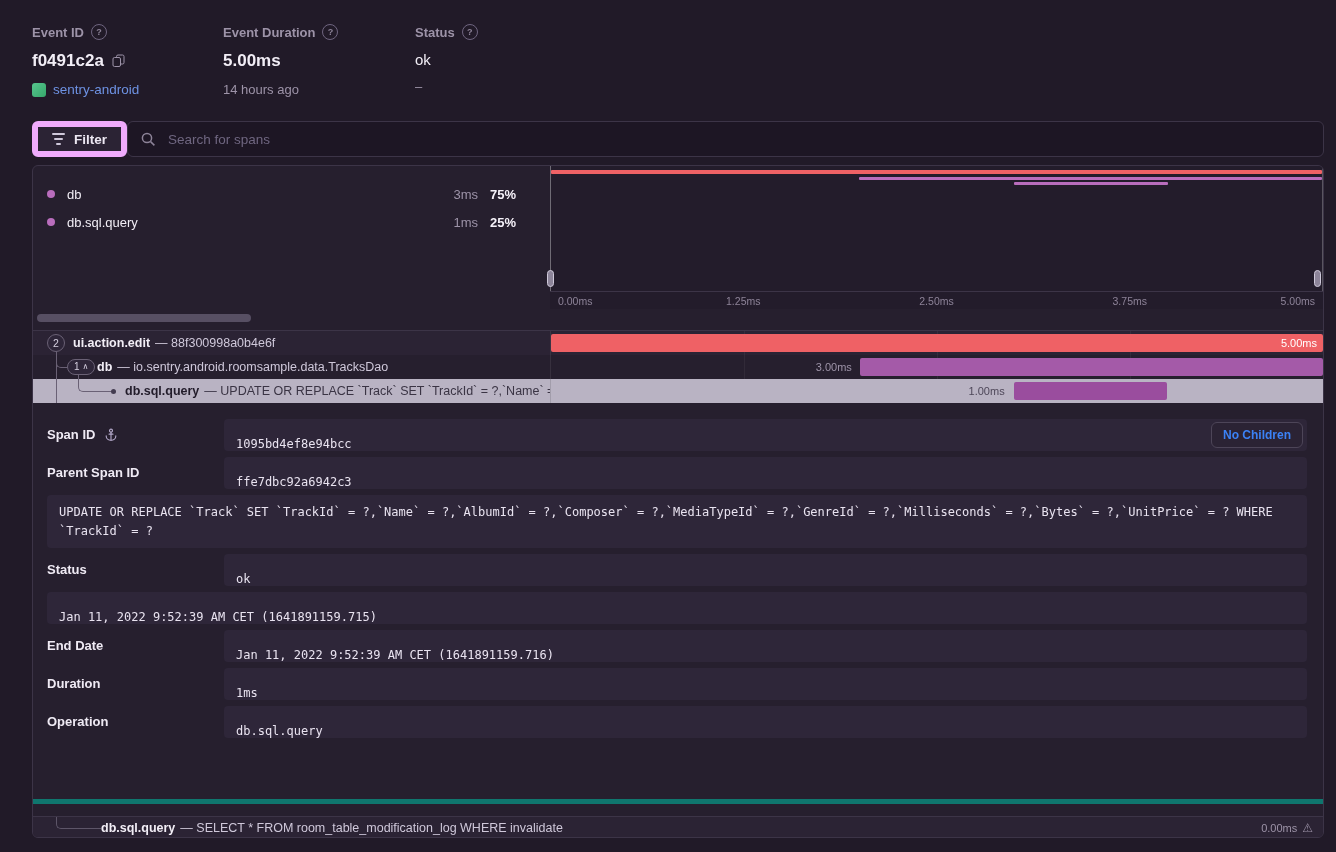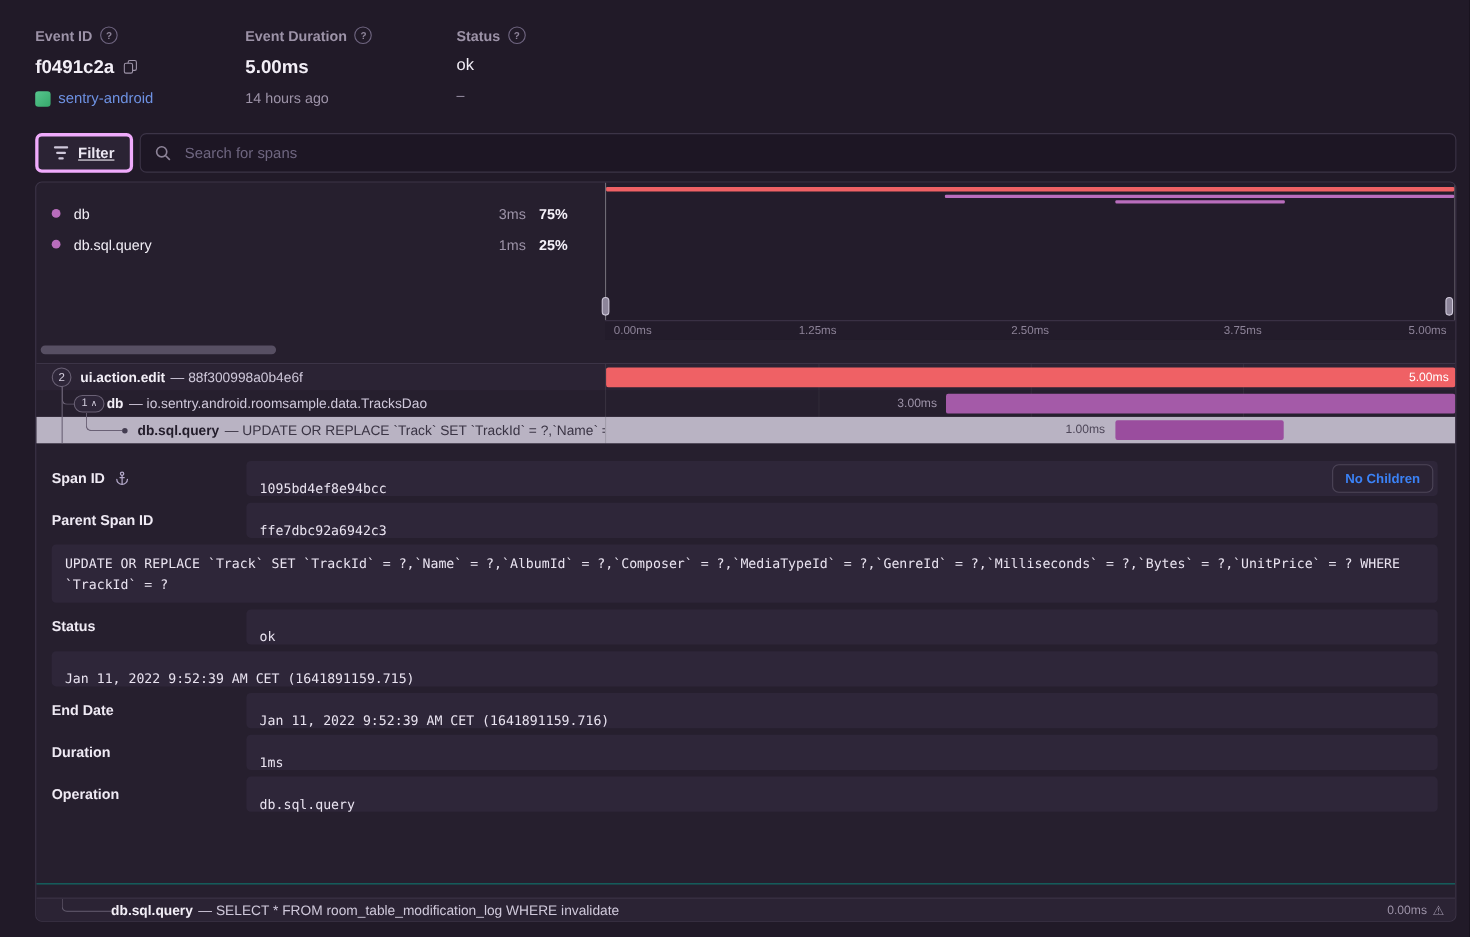--- a/index.html
+++ b/index.html
@@ -13,21 +13,21 @@
         align-items:center;justify-content:center;font-size:9px;font-weight:700;color:#8d8398;cursor:pointer;}
   .h-value{margin-top:11px;font-size:17px;font-weight:700;display:flex;align-items:center;gap:8px;}
   .h-value.plain{font-weight:400;font-size:15px;}
   .h-sub{margin-top:11px;font-size:13px;color:#9d93a8;display:flex;align-items:center;gap:7px;}
   .platform{width:14px;height:14px;border-radius:3px;background:linear-gradient(135deg,#57c68e,#36a express 86b);
             background:linear-gradient(135deg,#57c68e,#36a86b);}
   .proj-link{color:#6e92e3;font-weight:500;font-size:13.5px;text-decoration:none;cursor:pointer;}
   .icon-btn{display:inline-flex;cursor:pointer;}
   
   .filter-btn{position:absolute;left:32px;top:121px;height:36px;padding:0 14px;display:flex;align-items:center;gap:9px;
-              background:#2b2334;border:3px solid #f0abfc;border-radius:6px;cursor:pointer;box-sizing:border-box;text-decoration:underline;}
+              background:#2b2334;border:6px solid #f0abfc;border-radius:6px;cursor:pointer;box-sizing:border-box;}
   .filter-label{font-size:13.5px;font-weight:700;color:#ece7f2;}
   .filter-icon{display:flex;flex-direction:column;gap:3px;}
   .filter-icon i{display:block;height:2px;border-radius:1px;background:#cfc8da;}
   .filter-icon i:nth-child(1){width:13px;} .filter-icon i:nth-child(2){width:9px;margin-left:2px;} .filter-icon i:nth-child(3){width:5px;margin-left:4px;}
   .search-box{position:absolute;left:127px;right:12px;top:121px;height:36px;background:#1d1624;
               border:1px solid #3c3447;border-radius:6px;display:flex;align-items:center;box-sizing:border-box;padding:0 12px;gap:10px;}
   .search-input{flex:1;background:transparent;border:none;outline:none;color:#e9e3f0;font-size:13.5px;font-family:"Liberation Sans",sans-serif;}
   .search-input::placeholder{color:#6f6680;}
   
   .panel{position:absolute;left:32px;top:165px;width:1292px;height:673px;box-sizing:border-box;
@@ -72,21 +72,21 @@
   .elbow{position:absolute;border-left:1px solid #6a6175;border-bottom:1px solid #6a6175;border-bottom-left-radius:5px;z-index:1;}
   .elbow-a{left:23px;top:18px;width:11px;height:18px;}
   .elbow-b{left:45px;top:44px;width:32px;height:16px;}
   .rows-line{position:absolute;left:23px;top:20px;width:1px;height:52px;background:#6a6175;z-index:0;}
   .bullet{position:absolute;left:78px;top:58px;width:5px;height:5px;border-radius:50%;background:#433c50;z-index:2;}
   .span-bar{position:absolute;top:3px;height:18px;border-radius:2px;z-index:1;cursor:pointer;}
   .bar-label{position:absolute;top:0;font-size:11px;line-height:24px;z-index:2;}
   .grid{position:absolute;top:0;bottom:0;width:1px;background:rgba(255,255,255,.05);}
   .g1{left:25%;} .g2{left:50%;} .g3{left:75%;}
   
-  .details{position:relative;height:401px;padding:16px 16px 0 14px;box-sizing:border-box;border-bottom:1px solid #0f766e;}
+  .details{position:relative;height:401px;padding:16px 16px 0 14px;box-sizing:border-box;border-bottom:5px solid #0f766e;}
   .detail-row{display:flex;margin-bottom:6px;}
   .detail-label{width:177px;flex:none;font-size:13px;font-weight:700;color:#efeaf4;padding-top:8px;display:flex;align-items:flex-start;gap:9px;}
   .detail-value{flex:1;min-height:32px;background:#2e2639;border-radius:4px;padding:0 12px;box-sizing:border-box;
                 font-family:"DejaVu Sans Mono","Liberation Mono",monospace;font-size:12px;color:#e9e3f0;
                 display:flex;align-items:flex-end;position:relative;}
   .detail-value.multiline{display:block;padding:8px 12px;line-height:1.55;min-height:48px;}
   .pill-btn{position:absolute;right:4px;top:50%;transform:translateY(-50%);font-family:"Liberation Sans",sans-serif;
             font-size:12px;font-weight:700;border-radius:6px;padding:5px 11px;cursor:pointer;white-space:nowrap;}
   .btn-muted{color:#3b82f6;background:#2b2334;border:1px solid #4d4558;}
   .btn-white{color:#2b2334;background:#ffffff;border:1px solid #e6e2ec;box-shadow:0 1px 2px rgba(0,0,0,.3);}

